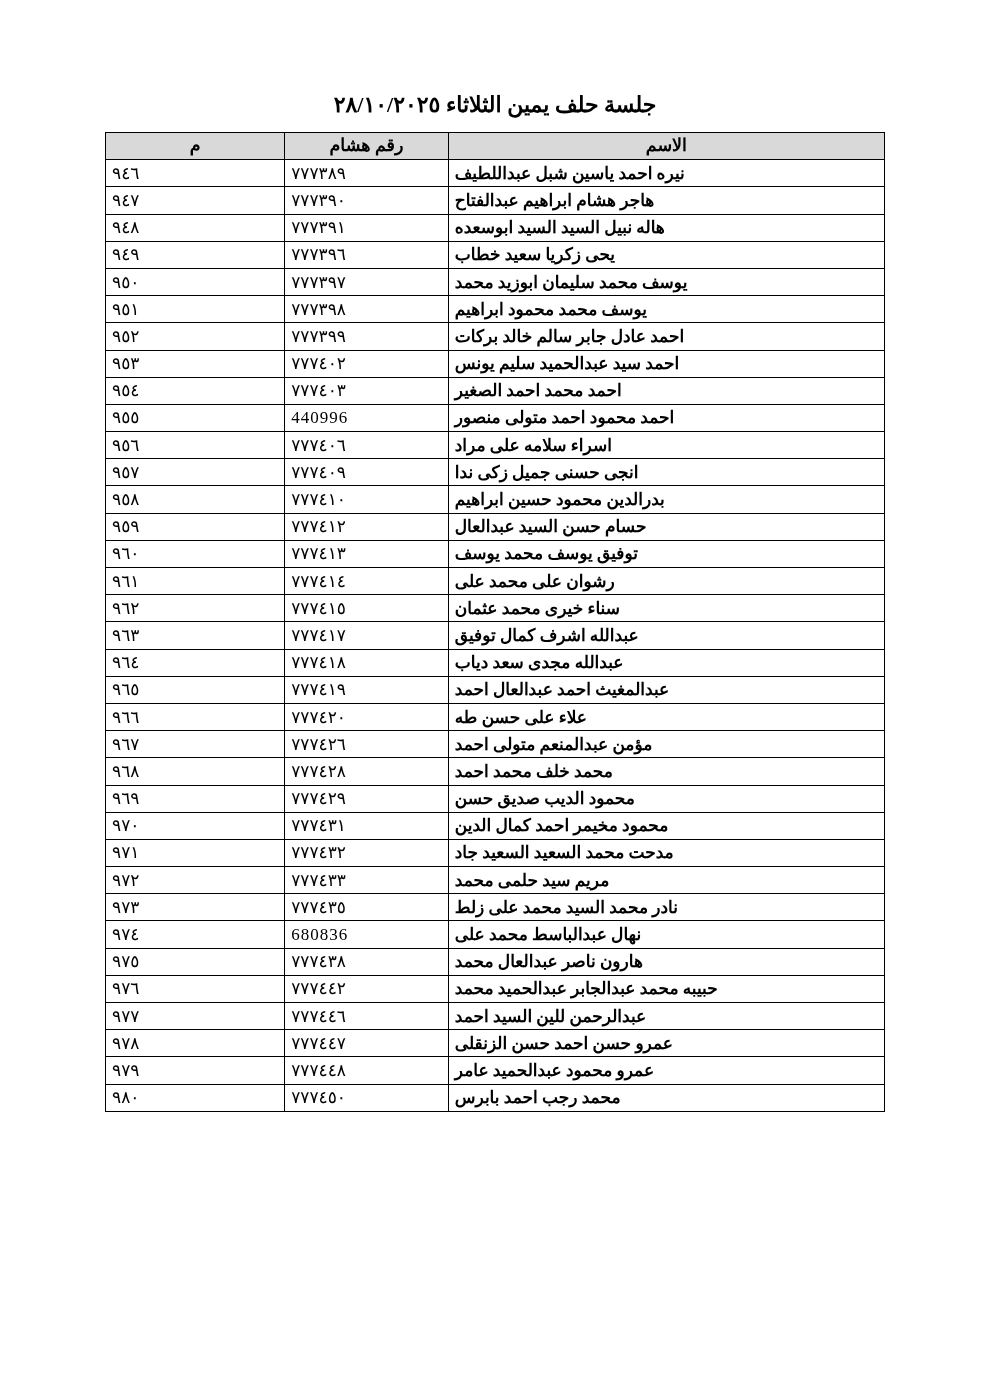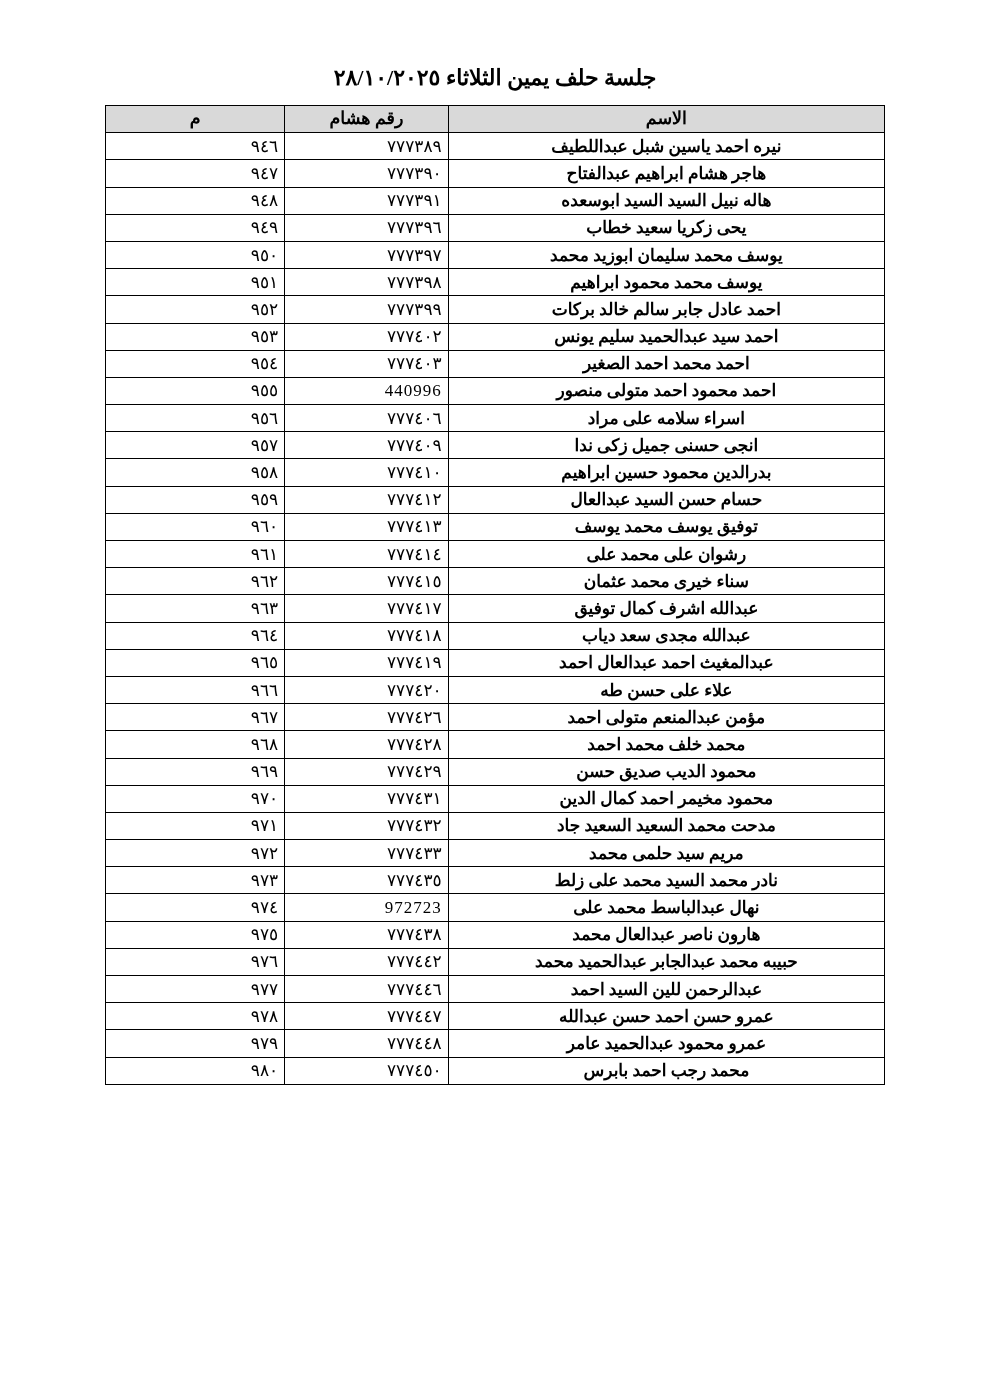--- a/index.html
+++ b/index.html
@@ -14,21 +14,21 @@
     color: #000000;
     position: relative;
     overflow: hidden;
   }
   .page {
     position: absolute;
     top: 0; left: 0;
     width: 990px;
     height: 1400px;
     box-sizing: border-box;
-    padding: 65px 105px 0 105px;
+    padding: 92px 105px 0 105px;
   }
   .doc-title {
     text-align: center;
     font-size: 22px;
     font-weight: bold;
     letter-spacing: 0px;
     margin: 0 0 14px 0;
     direction: rtl;
     unicode-bidi: isolate;
   }
@@ -53,31 +53,31 @@
     background: #d9d9d9;
     font-weight: bold;
     text-align: center;
     font-size: 17.5px;
   }
   col.col-name { width: 56%; }
   col.col-reg  { width: 21%; }
   col.col-seq  { width: 23%; }
 
   td.cell-name {
-    text-align: center;
+    text-align: left;
     font-weight: bold;
     font-size: 17.5px;
   }
   td.cell-reg {
-    text-align: right;
+    text-align: left;
     font-size: 17.5px;
     letter-spacing: 1px;
   }
   td.cell-seq {
-    text-align: right;
+    text-align: left;
     font-size: 17.5px;
     letter-spacing: 1px;
   }
 </style>
 </head>
 <body>
 
 <div class="page">
 
   <h1 class="doc-title">جلسة حلف يمين الثلاثاء ٢٨/١٠/٢٠٢٥</h1>
@@ -231,40 +231,40 @@
           <td class="cell-reg">٧٧٧٤٣٣</td>
           <td class="cell-seq">٩٧٢</td>
         </tr>
         <tr>
           <td class="cell-name">نادر محمد السيد محمد على زلط</td>
           <td class="cell-reg">٧٧٧٤٣٥</td>
           <td class="cell-seq">٩٧٣</td>
         </tr>
         <tr>
           <td class="cell-name">نهال عبدالباسط محمد على</td>
-          <td class="cell-reg">972723</td>
+          <td class="cell-reg">680836</td>
           <td class="cell-seq">٩٧٤</td>
         </tr>
         <tr>
           <td class="cell-name">هارون ناصر عبدالعال محمد</td>
           <td class="cell-reg">٧٧٧٤٣٨</td>
           <td class="cell-seq">٩٧٥</td>
         </tr>
         <tr>
           <td class="cell-name">حبيبه محمد عبدالجابر عبدالحميد محمد</td>
           <td class="cell-reg">٧٧٧٤٤٢</td>
           <td class="cell-seq">٩٧٦</td>
         </tr>
         <tr>
           <td class="cell-name">عبدالرحمن للين السيد احمد</td>
           <td class="cell-reg">٧٧٧٤٤٦</td>
           <td class="cell-seq">٩٧٧</td>
         </tr>
         <tr>
-          <td class="cell-name">عمرو حسن احمد حسن عبدالله</td>
+          <td class="cell-name">عمرو حسن احمد حسن الزنقلى</td>
           <td class="cell-reg">٧٧٧٤٤٧</td>
           <td class="cell-seq">٩٧٨</td>
         </tr>
         <tr>
           <td class="cell-name">عمرو محمود عبدالحميد عامر</td>
           <td class="cell-reg">٧٧٧٤٤٨</td>
           <td class="cell-seq">٩٧٩</td>
         </tr>
         <tr>
           <td class="cell-name">محمد رجب احمد بابرس</td>

